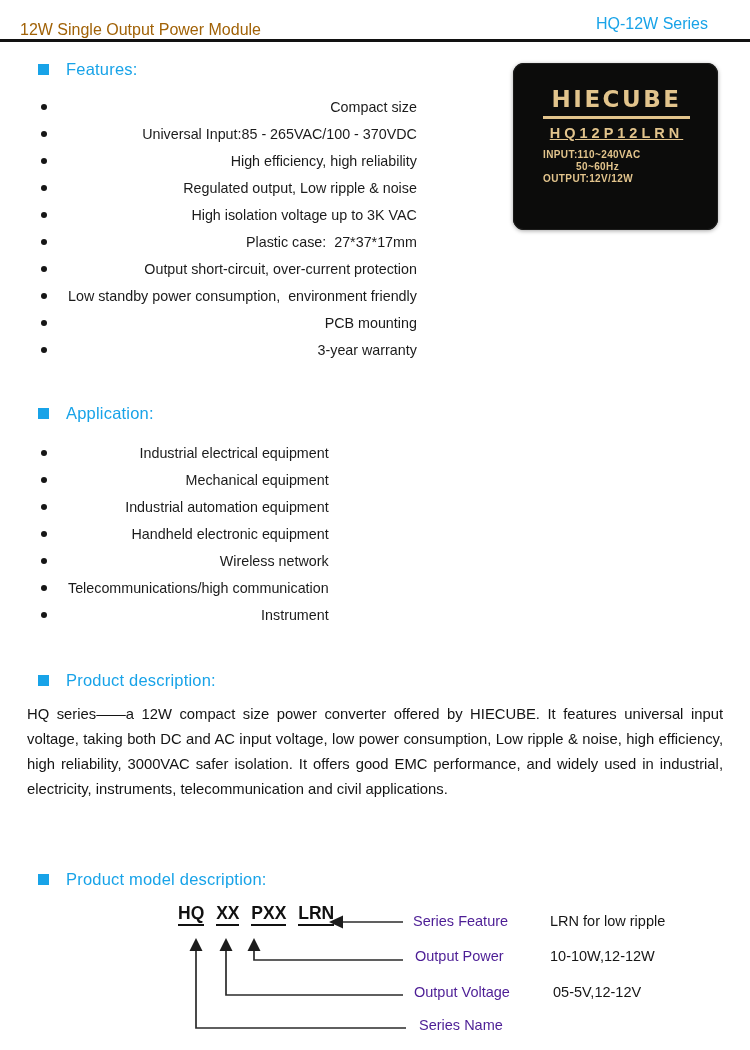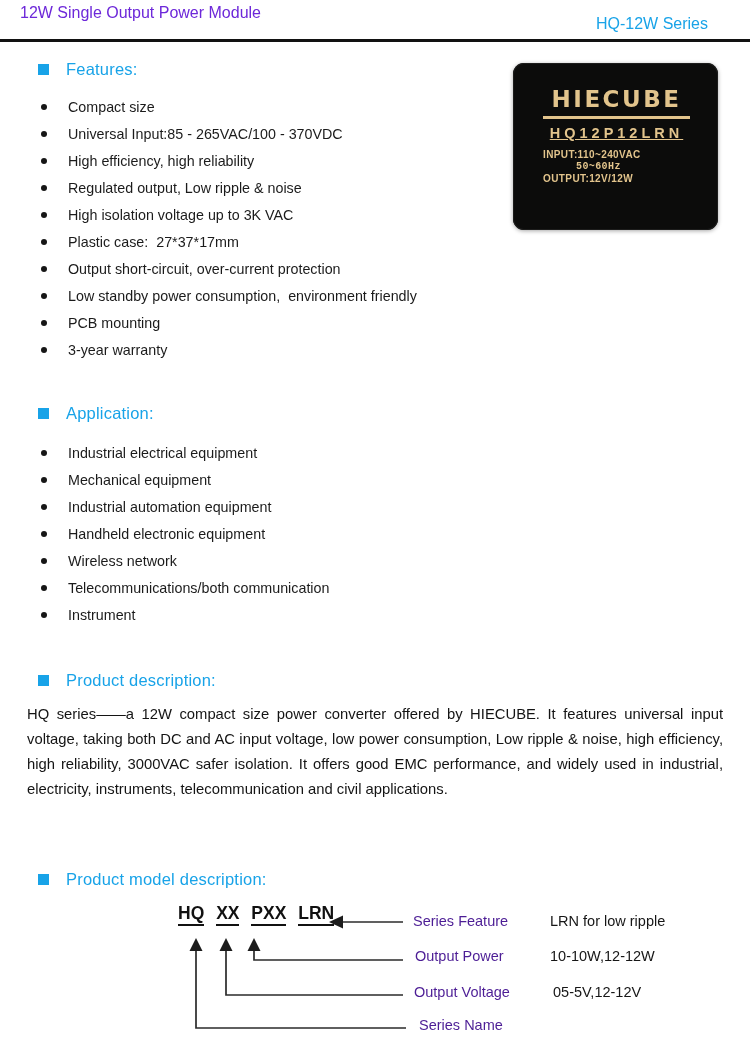--- a/index.html
+++ b/index.html
@@ -4,32 +4,32 @@
 <style>
   * { margin:0; padding:0; box-sizing:border-box; }
   html,body { background:#ffffff; }
   body {
     width:750px; height:1050px; position:relative; overflow:hidden;
     font-family:"Liberation Sans","DejaVu Sans",sans-serif;
     color:#1b1b1b;
   }
 
   
-  .hdr-title { position:absolute; top:4px; left:20px; font-size:16px; color:#6d28d9; }
+  .hdr-title { position:absolute; top:21px; left:20px; font-size:16px; color:#a16207; }
   .hdr-series { position:absolute; top:15px; right:42px; font-size:16px; color:#18a3e8; }
   .hdr-rule { position:absolute; top:39px; left:0; width:750px; height:3px; background:#121212; }
 
   
   .sec-head { position:absolute; left:38px; display:flex; align-items:center; }
   .sec-square { width:11px; height:11px; background:#18a3e8; margin-right:17px; flex:0 0 auto; }
   .sec-label { font-size:16.5px; color:#18a3e8; letter-spacing:0.2px; }
 
   
   .blist { position:absolute; left:38px; list-style:none; }
-  .blist li { height:27px; display:flex; align-items:center; }
+  .blist li { height:27px; display:flex; align-items:center;justify-content:space-between; }
   .bdot { width:6px; height:6px; border-radius:50%; background:#161616; margin:0 21px 0 3px; flex:0 0 auto; }
   .btext { font-size:14.3px; white-space:pre-wrap; color:#1b1b1b; }
 
   
   .module {
     position:absolute; left:513px; top:63px; width:205px; height:167px;
     background:#0c0c0b; border-radius:11px;
     box-shadow:0 1px 4px rgba(0,0,0,0.35), inset 0 0 0 1px #1d1d1c;
   }
   .module .brand {
@@ -39,21 +39,21 @@
     font-family:"DejaVu Sans","Liberation Sans",sans-serif;
   }
   .module .model-no {
     margin:6px 28px 0 30px; text-align:center;
     font-size:14.5px; font-weight:bold; letter-spacing:4px; color:#e2c48c;text-decoration:underline;
   }
   .module .specs {
     margin:8px 0 0 30px; font-size:10px; font-weight:bold;
     color:#e2c48c; line-height:12px; letter-spacing:0.4px;
   }
-  .module .specs .hz { padding-left:33px;font-family:Liberation Mono, monospace; }
+  .module .specs .hz { padding-left:33px; }
 
   
   .desc-par {
     position:absolute; top:702px; left:27px; width:696px;
     font-size:14.8px; line-height:25px; text-align:justify; color:#141414;
   }
 
   
   .diagram { position:absolute; top:895px; left:0; width:692px; height:155px; }
   .diagram svg { position:absolute; left:0; top:0; }
@@ -146,21 +146,21 @@
   <li>
       <span class="bdot"></span>
       <span class="btext">Handheld electronic equipment</span>
     </li>
   <li>
       <span class="bdot"></span>
       <span class="btext">Wireless network</span>
     </li>
   <li>
       <span class="bdot"></span>
-      <span class="btext">Telecommunications/both communication</span>
+      <span class="btext">Telecommunications/high communication</span>
     </li>
   <li>
       <span class="bdot"></span>
       <span class="btext">Instrument</span>
     </li>
 </ul>
 
 <div class="sec-head" style="top:671px;">
   <span class="sec-square"></span>
   <span class="sec-label">Product description:</span>

